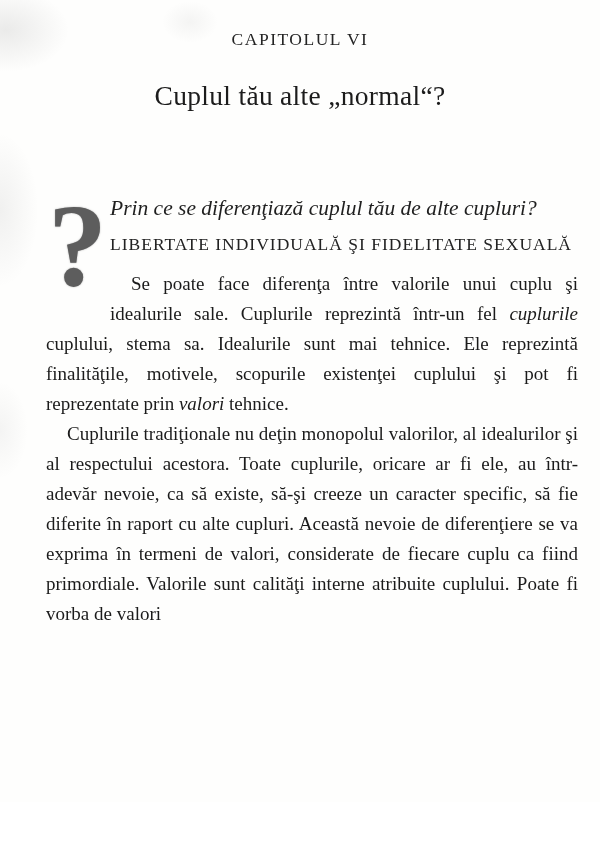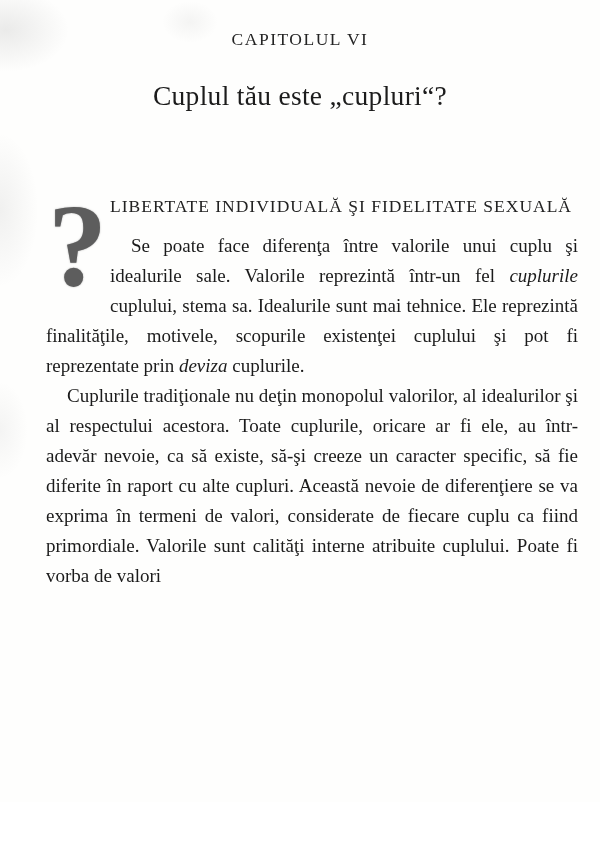--- a/index.html
+++ b/index.html
@@ -82,27 +82,28 @@
   }
   .it { font-style: italic; }
 </style>
 </head>
 <body>
 
 <div class="page">
 
   <div class="chapter">CAPITOLUL VI</div>
 
-  <div class="title">Cuplul tău este „cupluri“?</div>
+  <div class="title">Cuplul tău alte „normal“?</div>
 
   <div class="question-block">
     <span class="qmark">?</span>
   </div>
 
+  <div class="subhead-italic">Prin ce se diferenţiază cuplul tău de alte cupluri?</div>
 
   <div class="subhead-caps">LIBERTATE INDIVIDUALĂ ŞI FIDELITATE SEXUALĂ</div>
 
   <div class="body-copy">
-    <p><span>Se poate face diferenţa între valorile unui cuplu şi idealurile sale. Valorile reprezintă într-un fel </span><span class="it">cuplurile</span><span> cuplului, stema sa. Idealurile sunt mai tehnice. Ele reprezintă finalităţile, motivele, scopurile existenţei cuplului şi pot fi reprezentate prin </span><span class="it">deviza</span><span> cuplurile.</span></p>
+    <p><span>Se poate face diferenţa între valorile unui cuplu şi idealurile sale. Cuplurile reprezintă într-un fel </span><span class="it">cuplurile</span><span> cuplului, stema sa. Idealurile sunt mai tehnice. Ele reprezintă finalităţile, motivele, scopurile existenţei cuplului şi pot fi reprezentate prin </span><span class="it">valori</span><span> tehnice.</span></p>
     <p>Cuplurile tradiţionale nu deţin monopolul valorilor, al idealurilor şi al respectului acestora. Toate cuplurile, oricare ar fi ele, au într-adevăr nevoie, ca să existe, să-şi creeze un caracter specific, să fie diferite în raport cu alte cupluri. Această nevoie de diferenţiere se va exprima în termeni de valori, considerate de fiecare cuplu ca fiind primordiale. Valorile sunt calităţi interne atribuite cuplului. Poate fi vorba de valori</p>
   </div>
 
 </div>
 
 </body></html>

